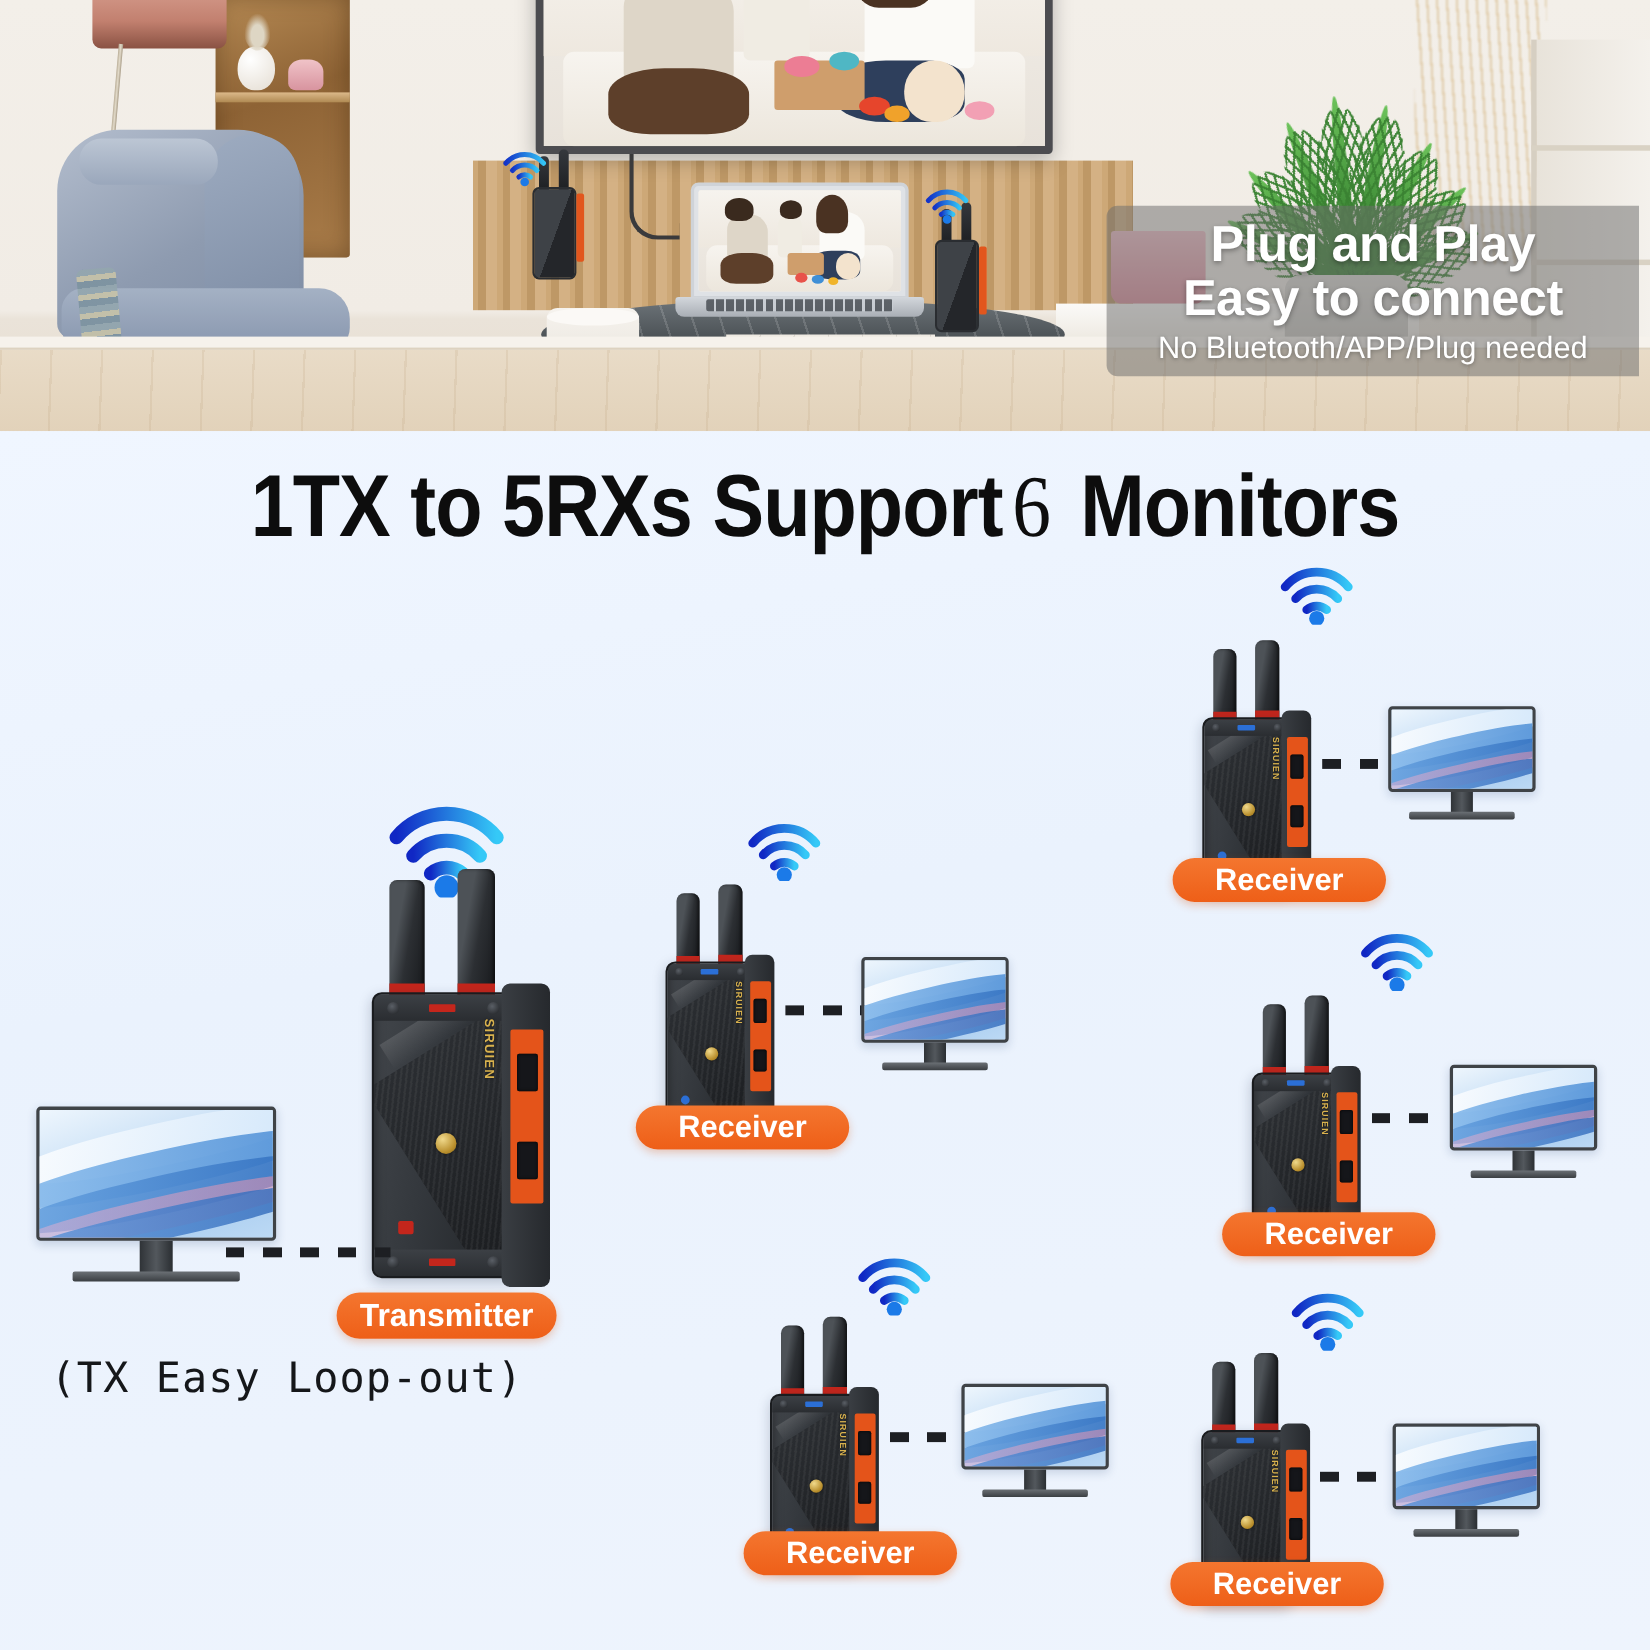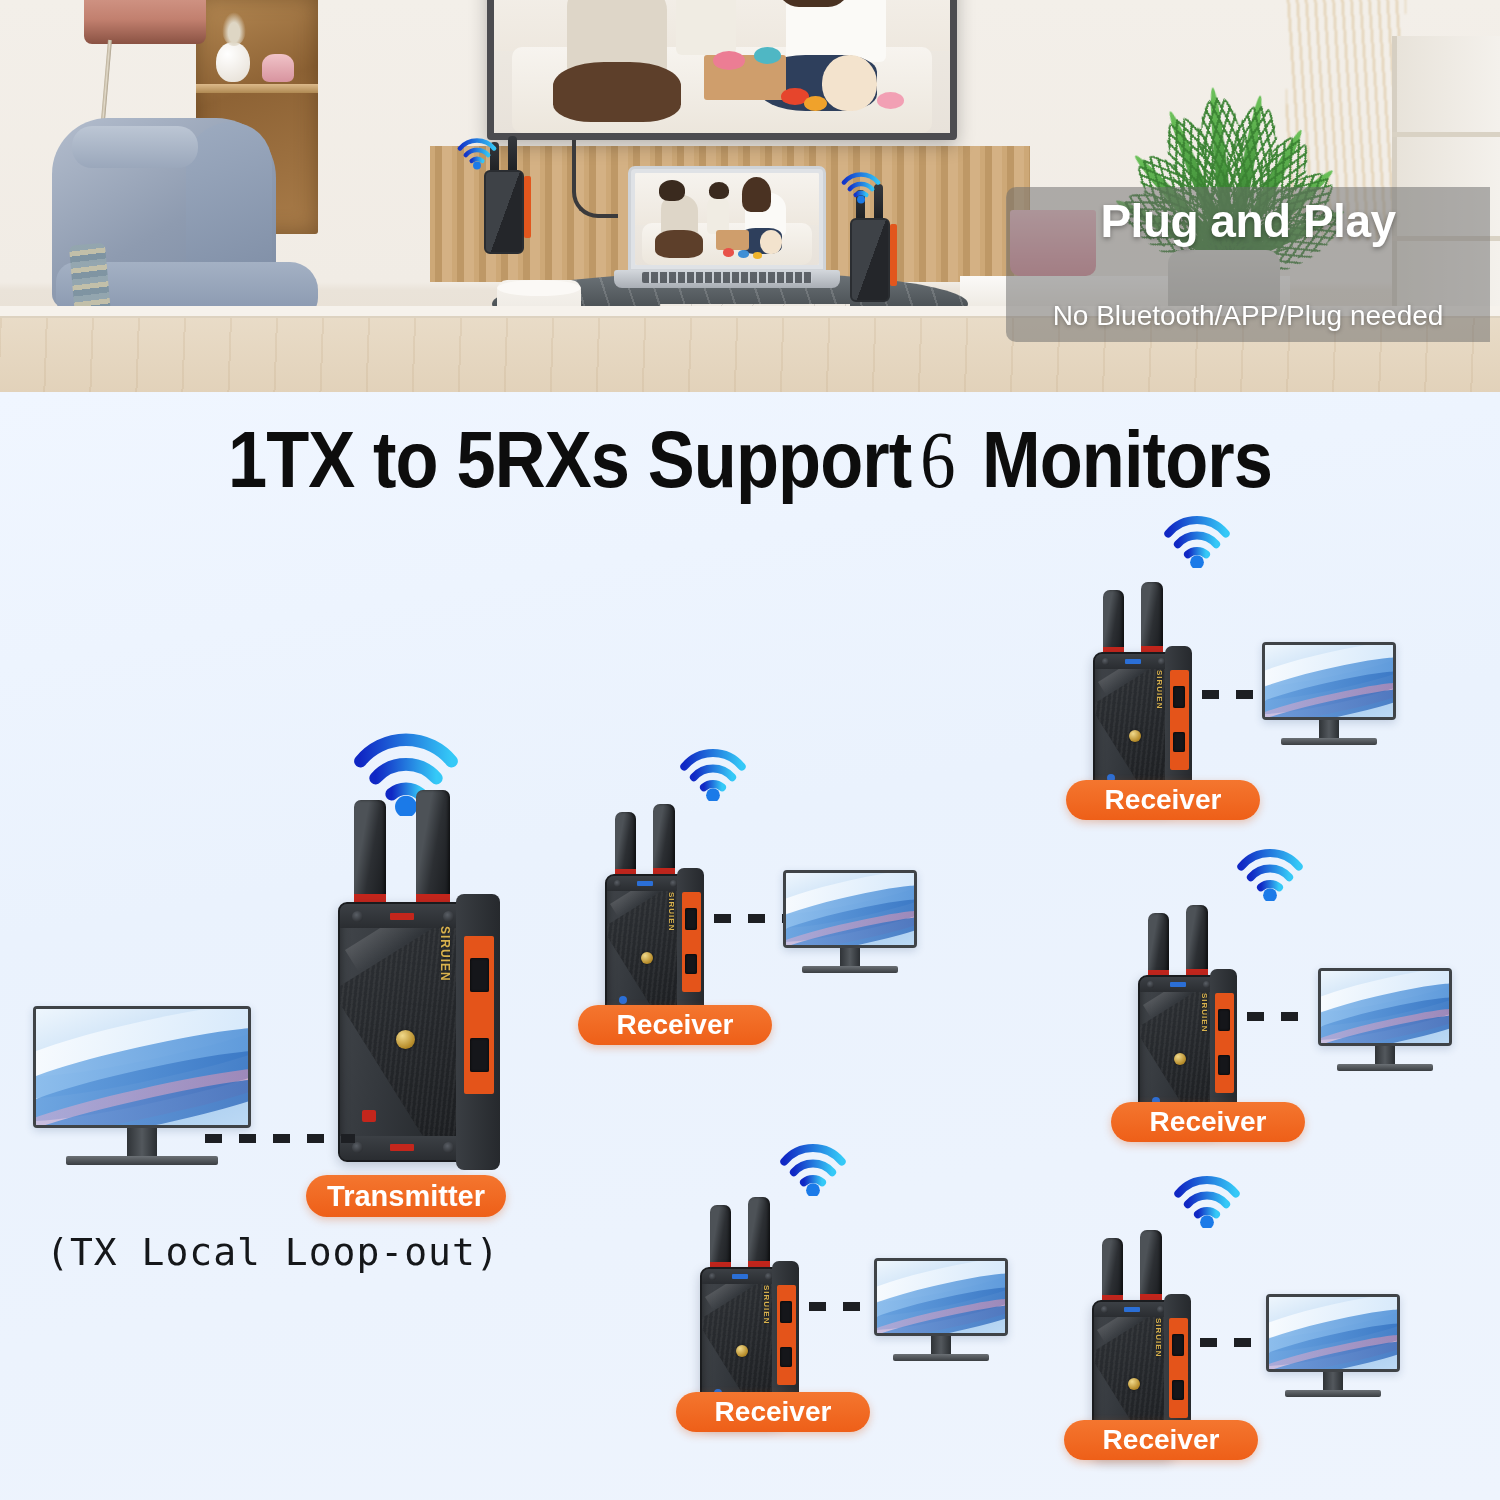--- a/index.html
+++ b/index.html
@@ -537,20 +537,21 @@
       </g>
       <circle cx="32" cy="44" r="6" fill="#1b7ae8"></circle>
     </svg>
   </div>
 
   <div class="floor"></div>
   <div class="baseboard"></div>
 
   <div class="overlay-panel">
     <div class="ov-l1">Plug and Play</div>
+    <div class="ov-l2">Easy to connect</div>
     <div class="ov-l3">No Bluetooth/APP/Plug needed</div>
   </div>
 </div>
 
 <div class="diagram">
 
   <div class="headline">
     <span>1TX to 5RXs Support</span><span class="six">6</span> <span>Monitors</span>
   </div>
 
@@ -607,21 +608,21 @@
         <div class="r" style="top:52%;height:30%;background:linear-gradient(100deg,#6aa5e2,#2f6dbe);opacity:.88"></div>
         <div class="r" style="top:68%;height:26%;background:linear-gradient(100deg,#d9b3d8,#e88ba6);opacity:.55"></div>
         <div class="r" style="top:78%;height:24%;background:linear-gradient(100deg,#5e9ade,#2a63b6);opacity:.8"></div>
       </div>
     </div>
     <div class="mn-neck" style="top:122px;width:30px;height:30px"></div>
     <div class="mn-foot" style="top:150px;width:152px;height:9px"></div>
   </div>
   <div class="dash" style="left:205px;top:742px;width:150px"></div>
 
-  <div class="loopout">(TX Local Loop-out)</div>
+  <div class="loopout">(TX Easy Loop-out)</div>
 
   <div class="wifi" style="left:679px;top:355px;width:68px;height:54px">
     <svg viewBox="0 0 64 50">
       <g fill="none" stroke="url(#wgA)" stroke-linecap="round">
         <path d="M5 18 A35 35 0 0 1 59 18" stroke-width="7.5"></path>
         <path d="M14 28 A24 24 0 0 1 50 28" stroke-width="7.5"></path>
         <path d="M23.5 37.5 A13 13 0 0 1 40.5 37.5" stroke-width="7.5"></path>
       </g>
       <circle cx="32" cy="45" r="6.5" fill="#1b7ae8"></circle>
     </svg>

